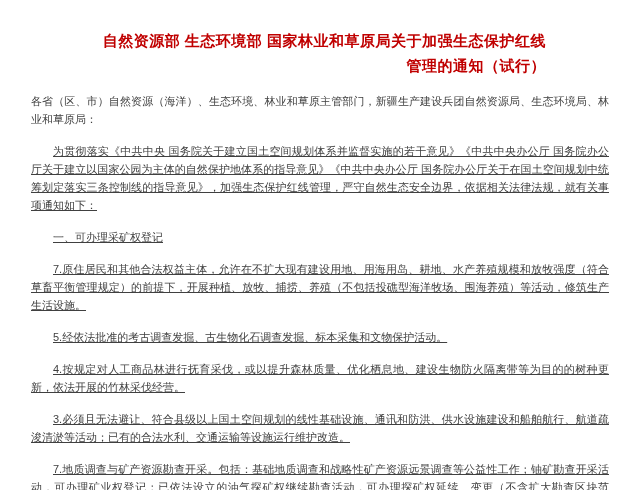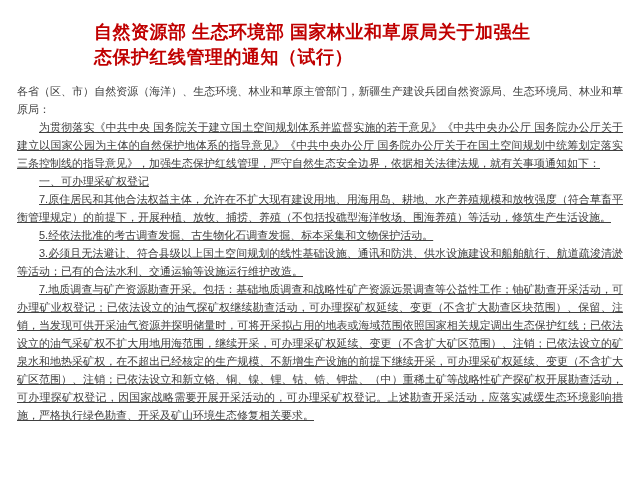--- a/index.html
+++ b/index.html
@@ -9,54 +9,55 @@
   }
   .page {
     width: 640px;
     height: 490px;
     background: #ffffff;
     overflow: hidden;
     padding-top: 16px;
   }
   .notice-title {
     width: 452px;
-    margin: 4px auto 12px auto;
-    text-align: left;
+    margin: 12px auto 12px auto;
+    text-align: right;
     color: #c00000;
-    font-size: 18px;
+    font-size: 15px;
     font-weight: bold;
     line-height: 25px;
     letter-spacing: 0.5px;
   }
   .doc-body {
     padding: 0 17px;
     color: #404040;
     font-size: 11px;
     line-height: 18px;
     text-align: justify;
   }
   .doc-body p {
-    margin: 0;
+    margin: 14px;
     word-break: break-all;
   }
   .doc-body p.indent {
     text-indent: 2em;
     text-decoration: underline;
   }
 </style>
 </head>
 <body>
 
 <div class="page">
 
   <h1 class="notice-title">自然资源部 生态环境部 国家林业和草原局关于加强生态保护红线管理的通知（试行）</h1>
 
   <div class="doc-body">
     <p>各省（区、市）自然资源（海洋）、生态环境、林业和草原主管部门，新疆生产建设兵团自然资源局、生态环境局、林业和草原局：</p>
     <p class="indent">为贯彻落实《中共中央 国务院关于建立国土空间规划体系并监督实施的若干意见》《中共中央办公厅 国务院办公厅关于建立以国家公园为主体的自然保护地体系的指导意见》《中共中央办公厅 国务院办公厅关于在国土空间规划中统筹划定落实三条控制线的指导意见》，加强生态保护红线管理，严守自然生态安全边界，依据相关法律法规，就有关事项通知如下：</p>
     <p class="indent">一、可办理采矿权登记</p>
     <p class="indent">7.原住居民和其他合法权益主体，允许在不扩大现有建设用地、用海用岛、耕地、水产养殖规模和放牧强度（符合草畜平衡管理规定）的前提下，开展种植、放牧、捕捞、养殖（不包括投礁型海洋牧场、围海养殖）等活动，修筑生产生活设施。</p>
     <p class="indent">5.经依法批准的考古调查发掘、古生物化石调查发掘、标本采集和文物保护活动。</p>
+    <p class="indent">4.按规定对人工商品林进行抚育采伐，或以提升森林质量、优化栖息地、建设生物防火隔离带等为目的的树种更新，依法开展的竹林采伐经营。</p>
     <p class="indent">3.必须且无法避让、符合县级以上国土空间规划的线性基础设施、通讯和防洪、供水设施建设和船舶航行、航道疏浚清淤等活动；已有的合法水利、交通运输等设施运行维护改造。</p>
     <p class="indent">7.地质调查与矿产资源勘查开采。包括：基础地质调查和战略性矿产资源远景调查等公益性工作；铀矿勘查开采活动，可办理矿业权登记；已依法设立的油气探矿权继续勘查活动，可办理探矿权延续、变更（不含扩大勘查区块范围）、保留、注销，当发现可供开采油气资源并探明储量时，可将开采拟占用的地表或海域范围依照国家相关规定调出生态保护红线；已依法设立的油气采矿权不扩大用地用海范围，继续开采，可办理采矿权延续、变更（不含扩大矿区范围）、注销；已依法设立的矿泉水和地热采矿权，在不超出已经核定的生产规模、不新增生产设施的前提下继续开采，可办理采矿权延续、变更（不含扩大矿区范围）、注销；已依法设立和新立铬、铜、镍、锂、钴、锆、钾盐、（中）重稀土矿等战略性矿产探矿权开展勘查活动，可办理探矿权登记，因国家战略需要开展开采活动的，可办理采矿权登记。上述勘查开采活动，应落实减缓生态环境影响措施，严格执行绿色勘查、开采及矿山环境生态修复相关要求。</p>
   </div>
 
 </div>
 
 </body></html>

